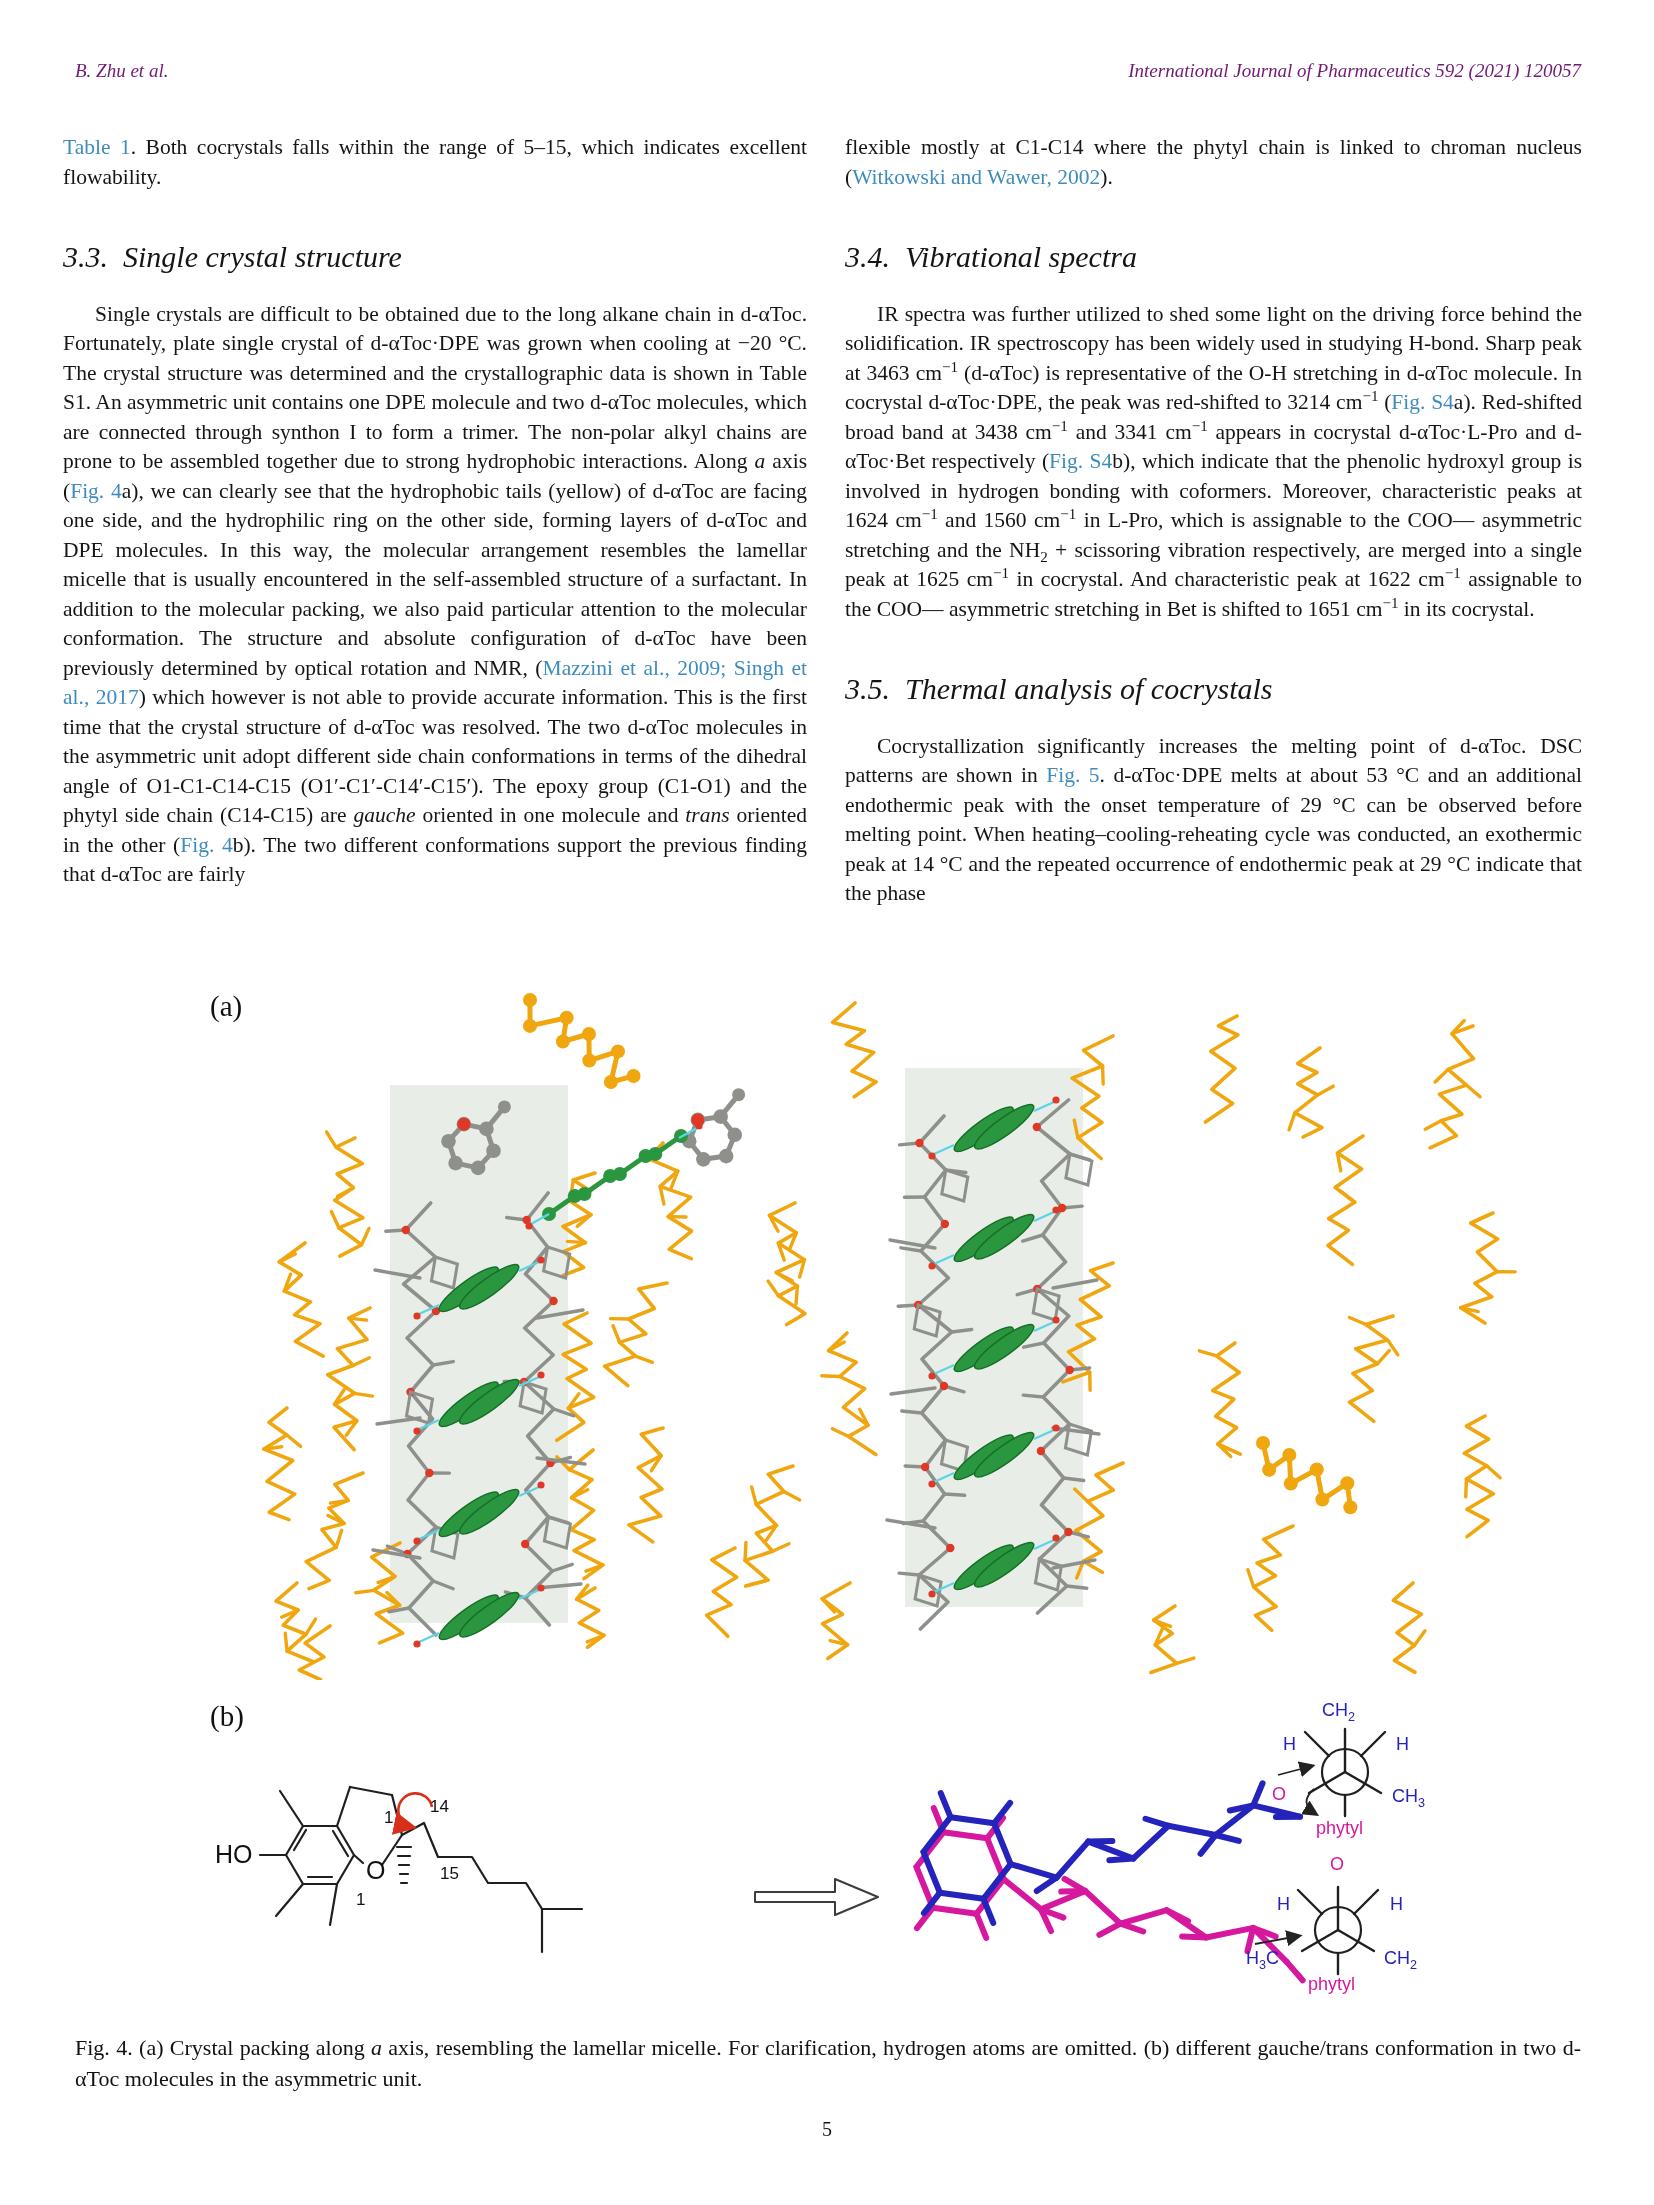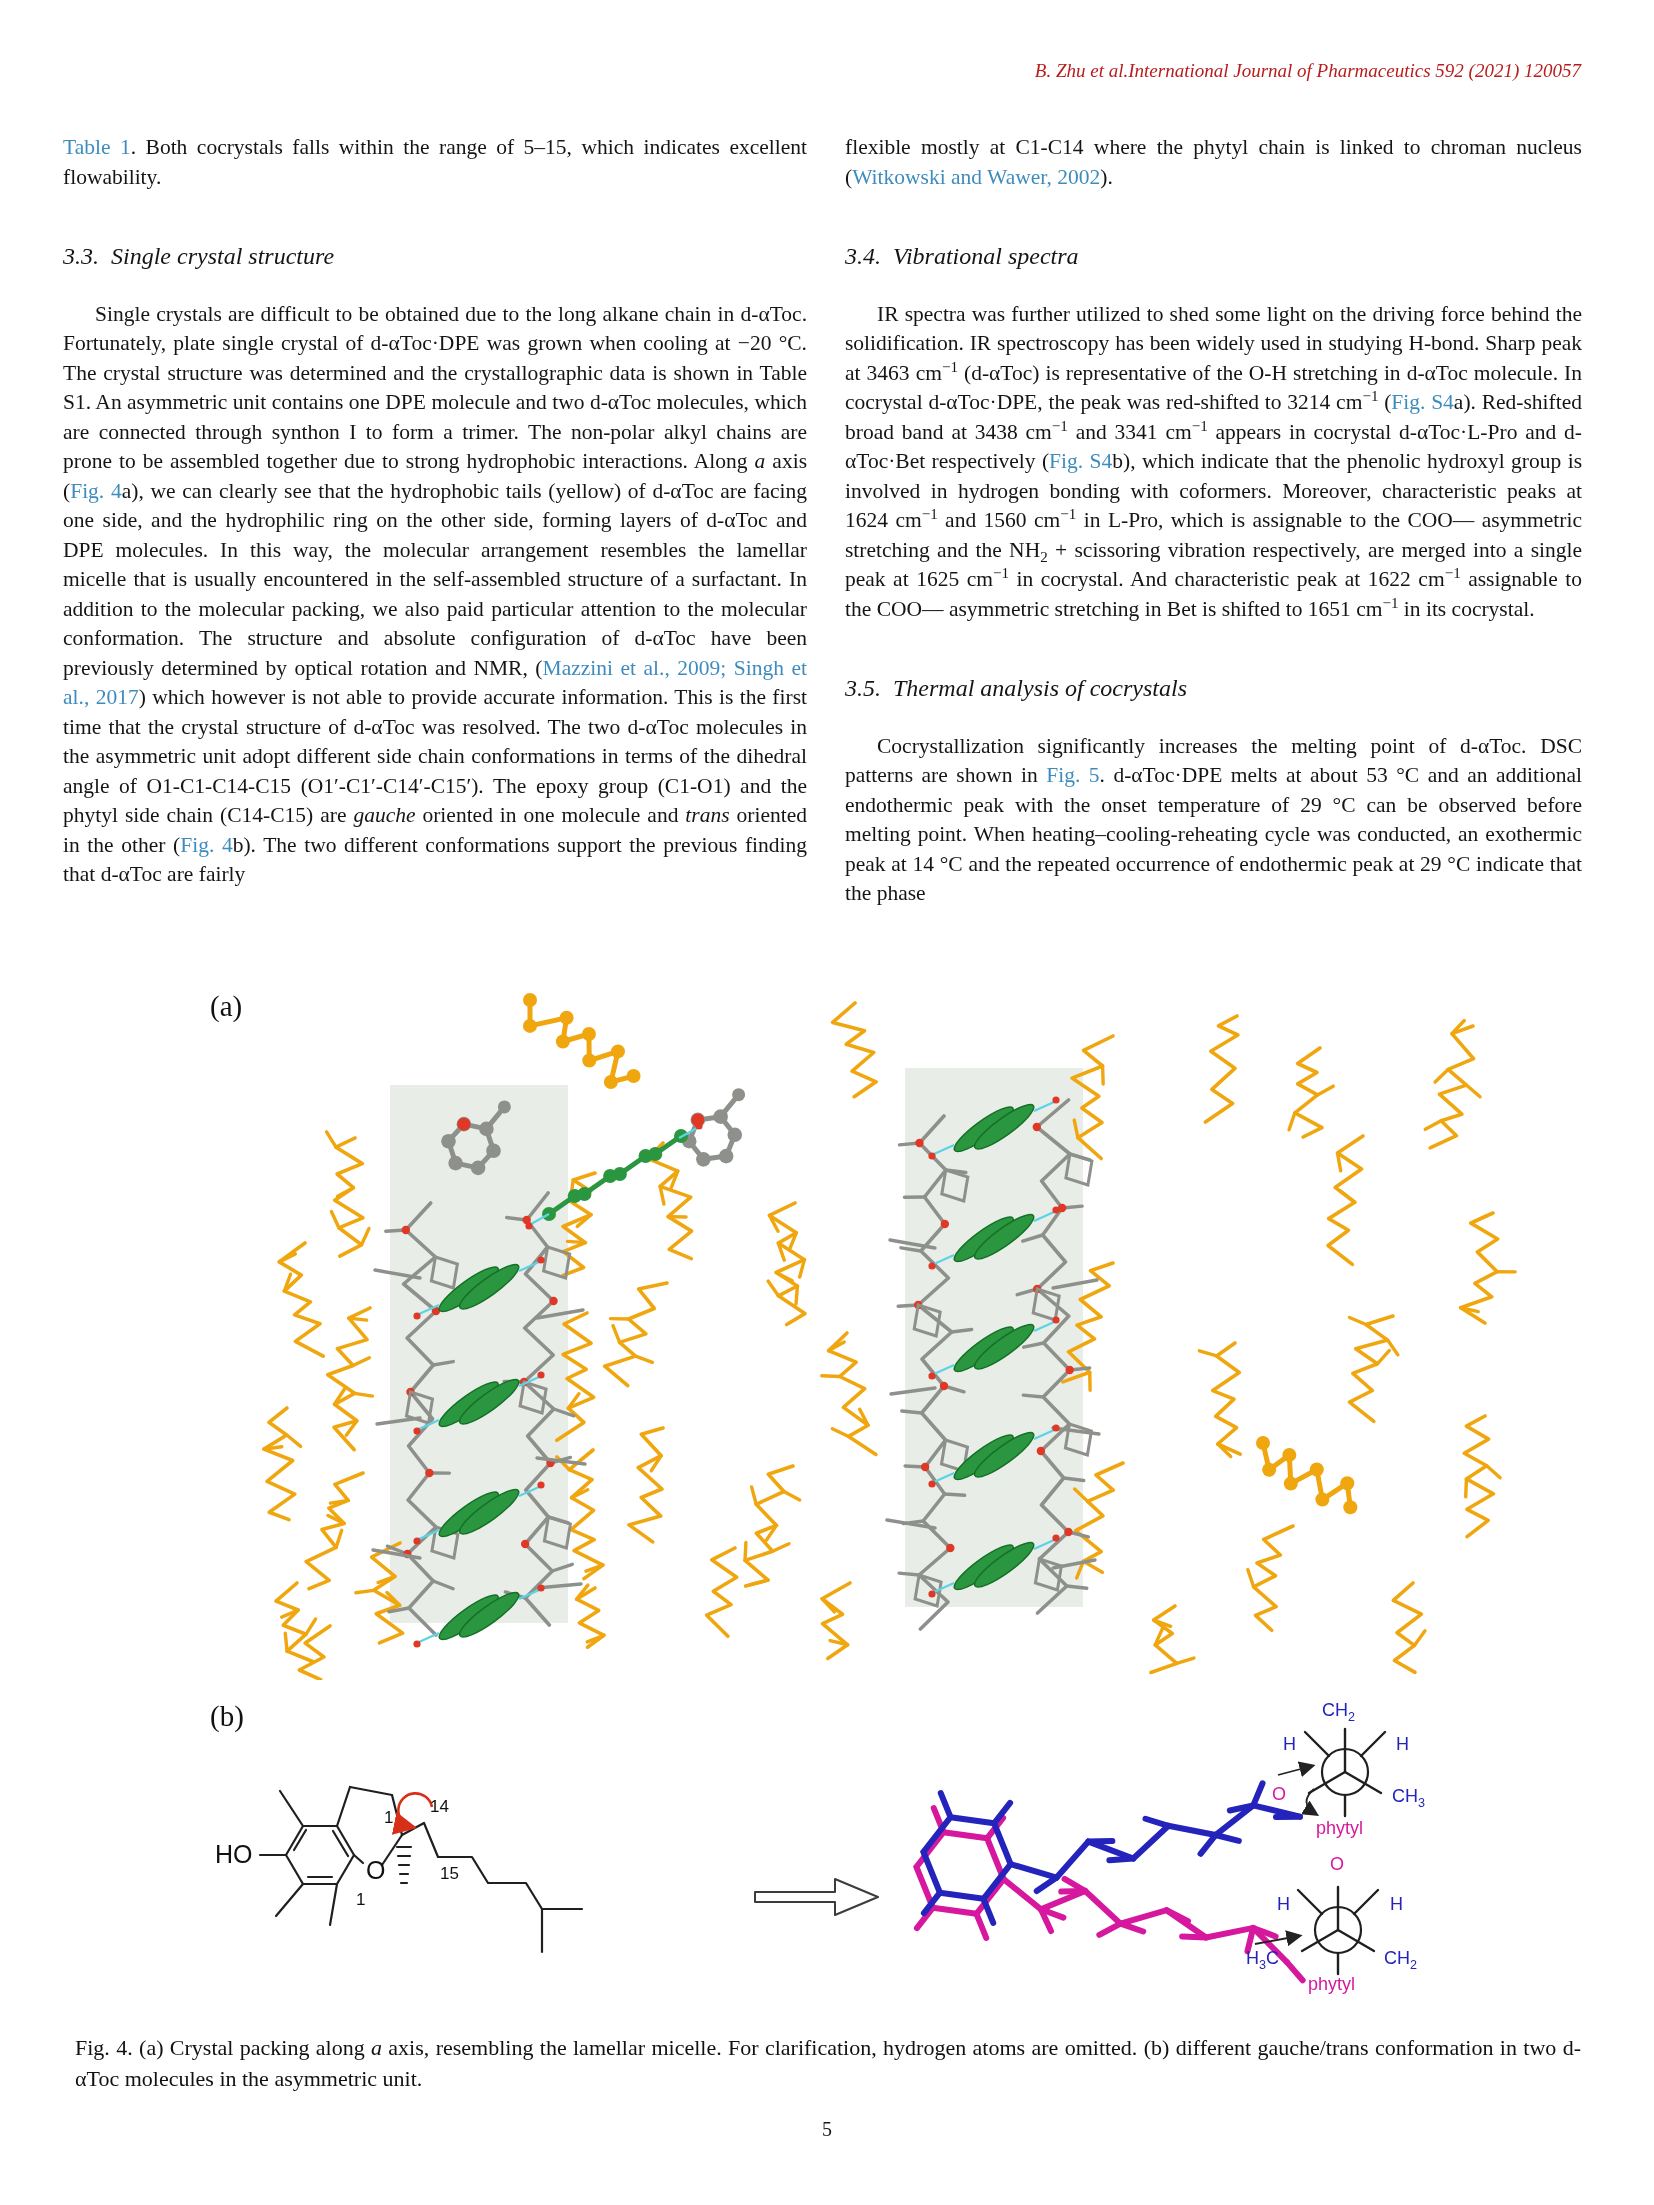--- a/index.html
+++ b/index.html
@@ -5,25 +5,25 @@
   :root{
     --tail-yellow:#F0A60E; --tail-yellow-dark:#D88F00; --stick-gray:#8E918B;
     --oxygen-red:#E03826; --dpe-green:#2B9640; --hbond-cyan:#5CD4E6;
     --panel-bg:#E9EDE7; --conformer-blue:#2424BC; --conformer-magenta:#D6189E;
     --arrow-red:#D83018; --bond-black:#1F1F1F; --link:#3E8CBE;
   }
   html,body{margin:0;padding:0;background:#e8e8e8;}
   .page{position:relative;width:1654px;height:2205px;background:#ffffff;
         font-family:"Liberation Serif",serif;color:#151515;overflow:hidden;}
   .running-head{position:absolute;top:60px;left:75px;width:1506px;display:flex;
-        justify-content:flex-end;font-style:italic;font-size:19px;color:#b91c1c;}
+        justify-content:space-between;font-style:italic;font-size:19px;color:#701a75;}
   .col{position:absolute;top:133px;text-align:justify;font-size:21.5px;line-height:29.5px;}
   .col-left{left:63px;width:744px;}
   .col-right{left:845px;width:737px;}
-  .sec-h{font-style:italic;font-weight:normal;font-size:24px;margin:50px 0 28px 0;}
+  .sec-h{font-style:italic;font-weight:normal;font-size:30px;margin:50px 0 28px 0;}
   p.bp{margin:0;}
   p.ind{text-indent:32px;}
   .b{font-weight:normal;}
   .i{font-style:italic;}
   .lnk{color:var(--link);}
   sup,sub{font-size:70%;line-height:0;}
   .caption{position:absolute;left:75px;top:2032px;width:1506px;font-size:22px;
         line-height:31px;text-align:justify;color:#111;}
   .pageno{position:absolute;top:2118px;left:0;width:1654px;text-align:center;font-size:20px;}
   .fig-label{position:absolute;font-size:29px;color:#111;}

